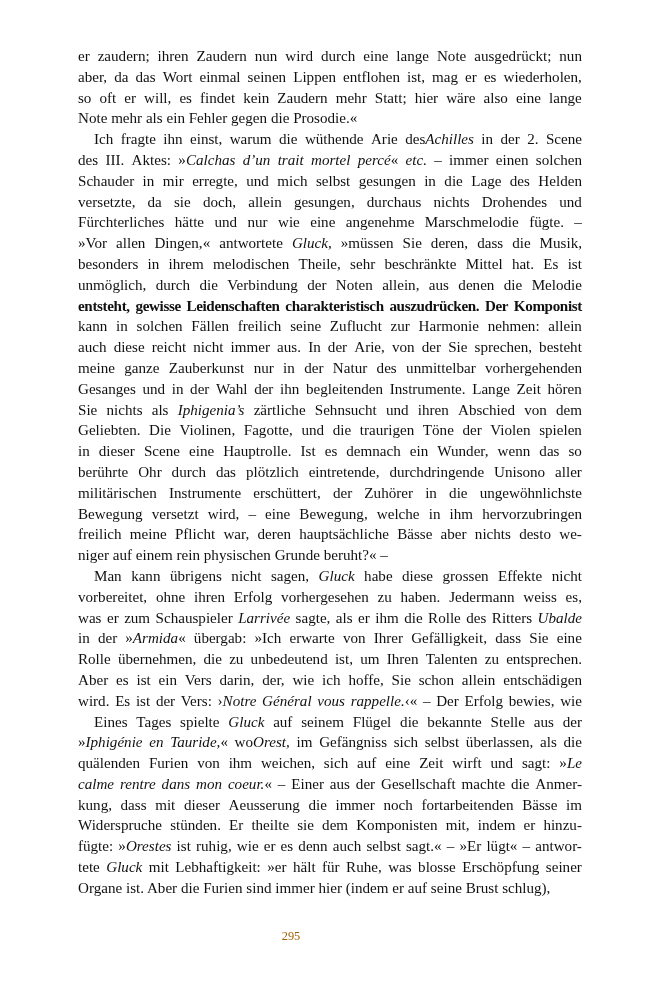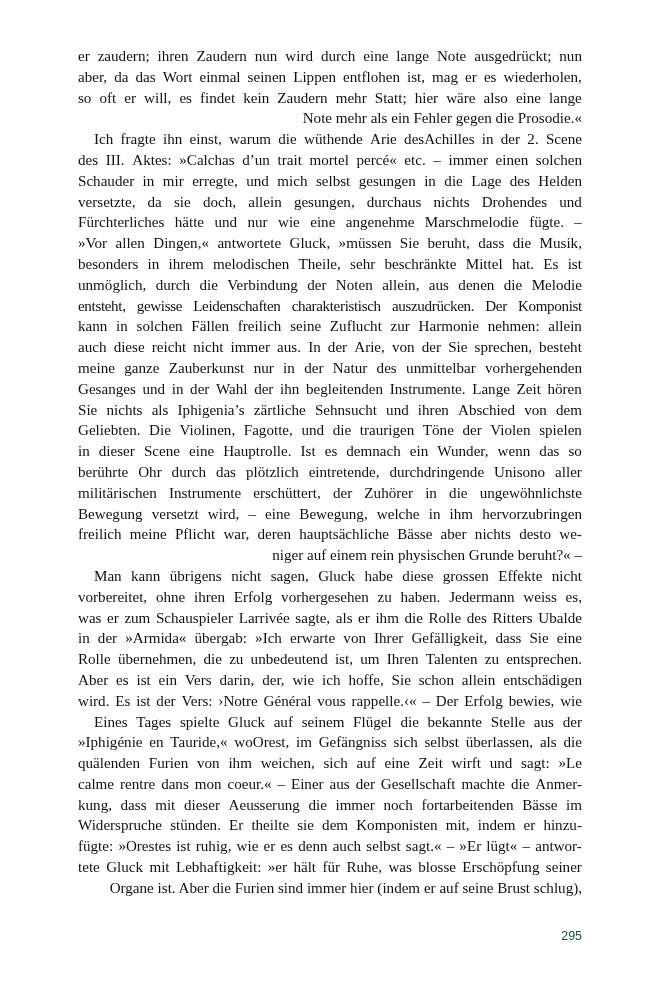--- a/index.html
+++ b/index.html
@@ -45,48 +45,49 @@
   .line.just {
     display: flex;
     justify-content: space-between;
   }
   .line.just > .w {
     white-space: pre;
   }
   
   .line.flush {
     display: block;
-    text-align: right;
   }
   .line.flush > .w + .w::before {
     content: " ";
   }
   .line.flush > .w {
     white-space: pre;
   }
   .ind {
     display: inline-block;
     width: 16px;
   }
   .it {
+    font-style: italic;
   }
   
   .tight {
     letter-spacing: -0.35px;
+    font-weight: bold;
   }
   #folio {
     position: absolute;
     left: 0;
     top: 928px;
     width: 582px;
-    text-align: right;
+    text-align: center;
     font-size: 12.4px;
     line-height: 16px;
-    color: #14532d;
-    font-family: Liberation Sans, sans-serif;
+    color: #a16207;
+    font-family: Liberation Serif, serif;
   }
 </style>
 </head>
 <body>
 
 <div id="page">
 
   <div id="textblock">
       <div class="line just">
         <span class="w"><span>er</span></span>
@@ -205,21 +206,21 @@
         <span class="w"><span>–</span></span>
       </div>
       <div class="line just">
         <span class="w"><span>»Vor</span></span>
         <span class="w"><span>allen</span></span>
         <span class="w"><span>Dingen,«</span></span>
         <span class="w"><span>antwortete</span></span>
         <span class="w"><span class="it">Gluck</span><span>,</span></span>
         <span class="w"><span>»müssen</span></span>
         <span class="w"><span>Sie</span></span>
-        <span class="w"><span>beruht,</span></span>
+        <span class="w"><span>deren,</span></span>
         <span class="w"><span>dass</span></span>
         <span class="w"><span>die</span></span>
         <span class="w"><span>Musik,</span></span>
       </div>
       <div class="line just">
         <span class="w"><span>besonders</span></span>
         <span class="w"><span>in</span></span>
         <span class="w"><span>ihrem</span></span>
         <span class="w"><span>melodischen</span></span>
         <span class="w"><span>Theile,</span></span>

